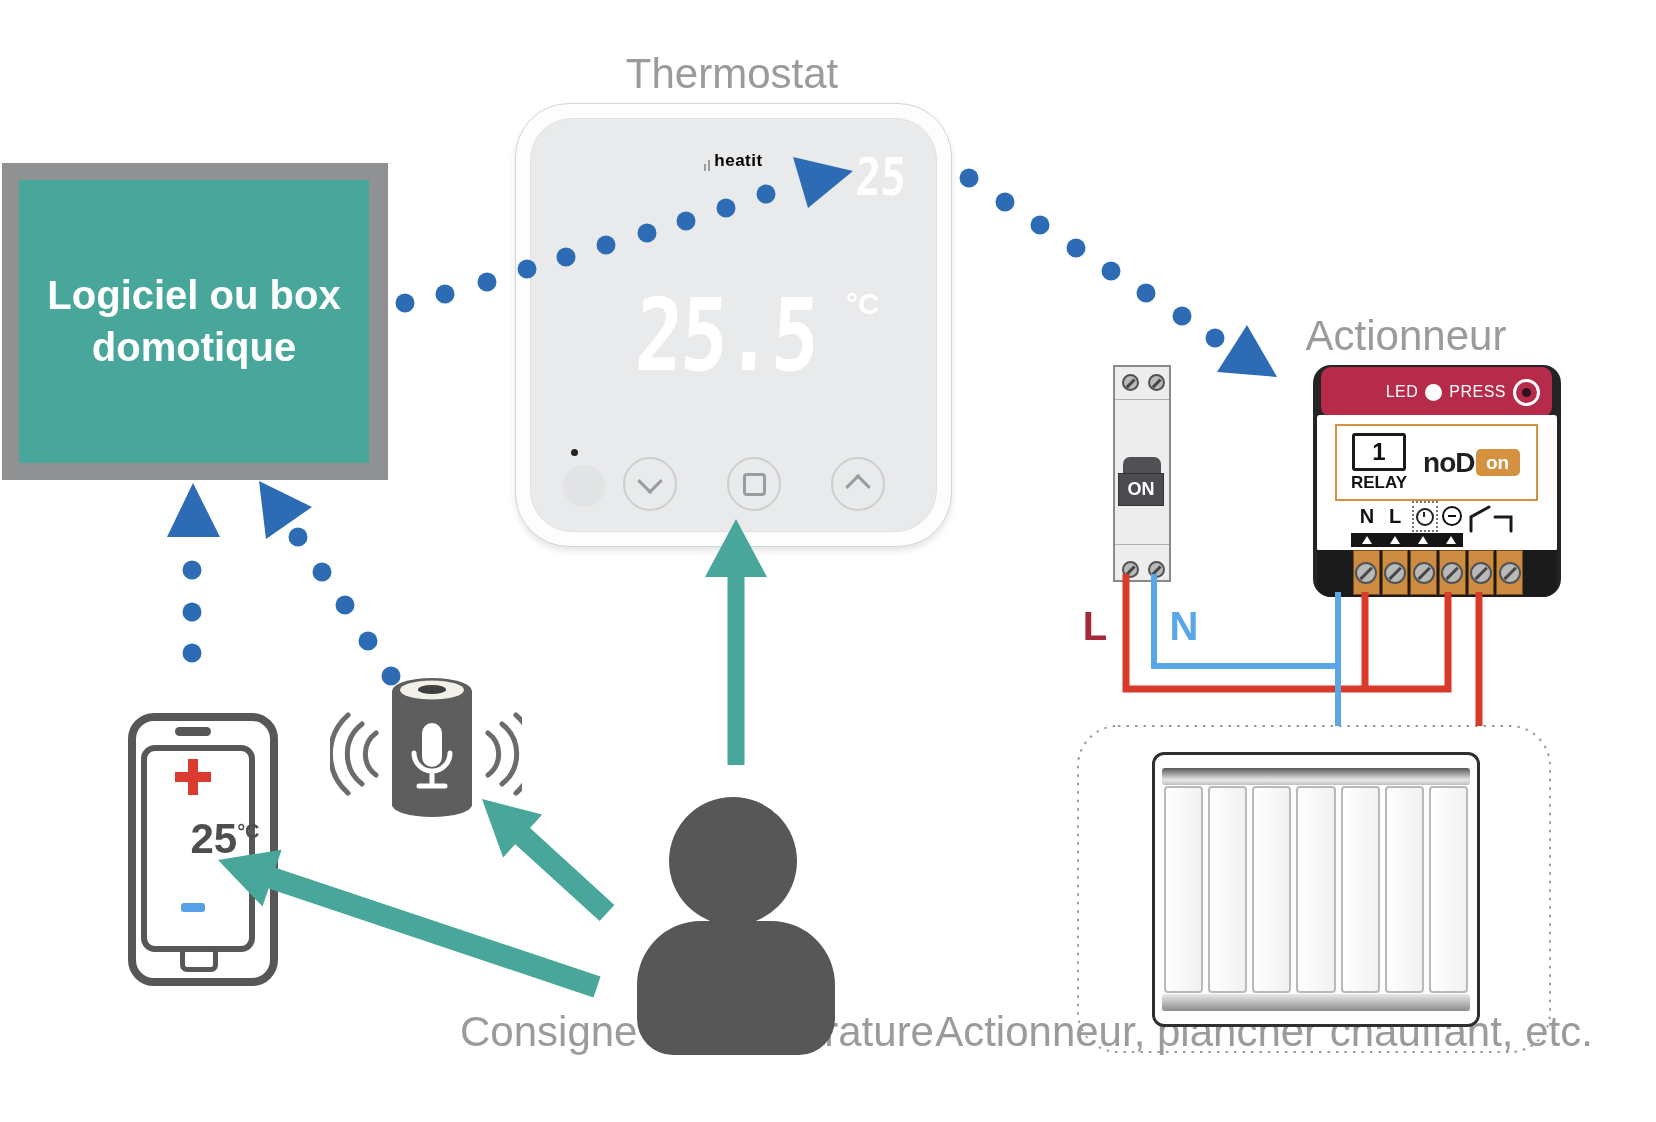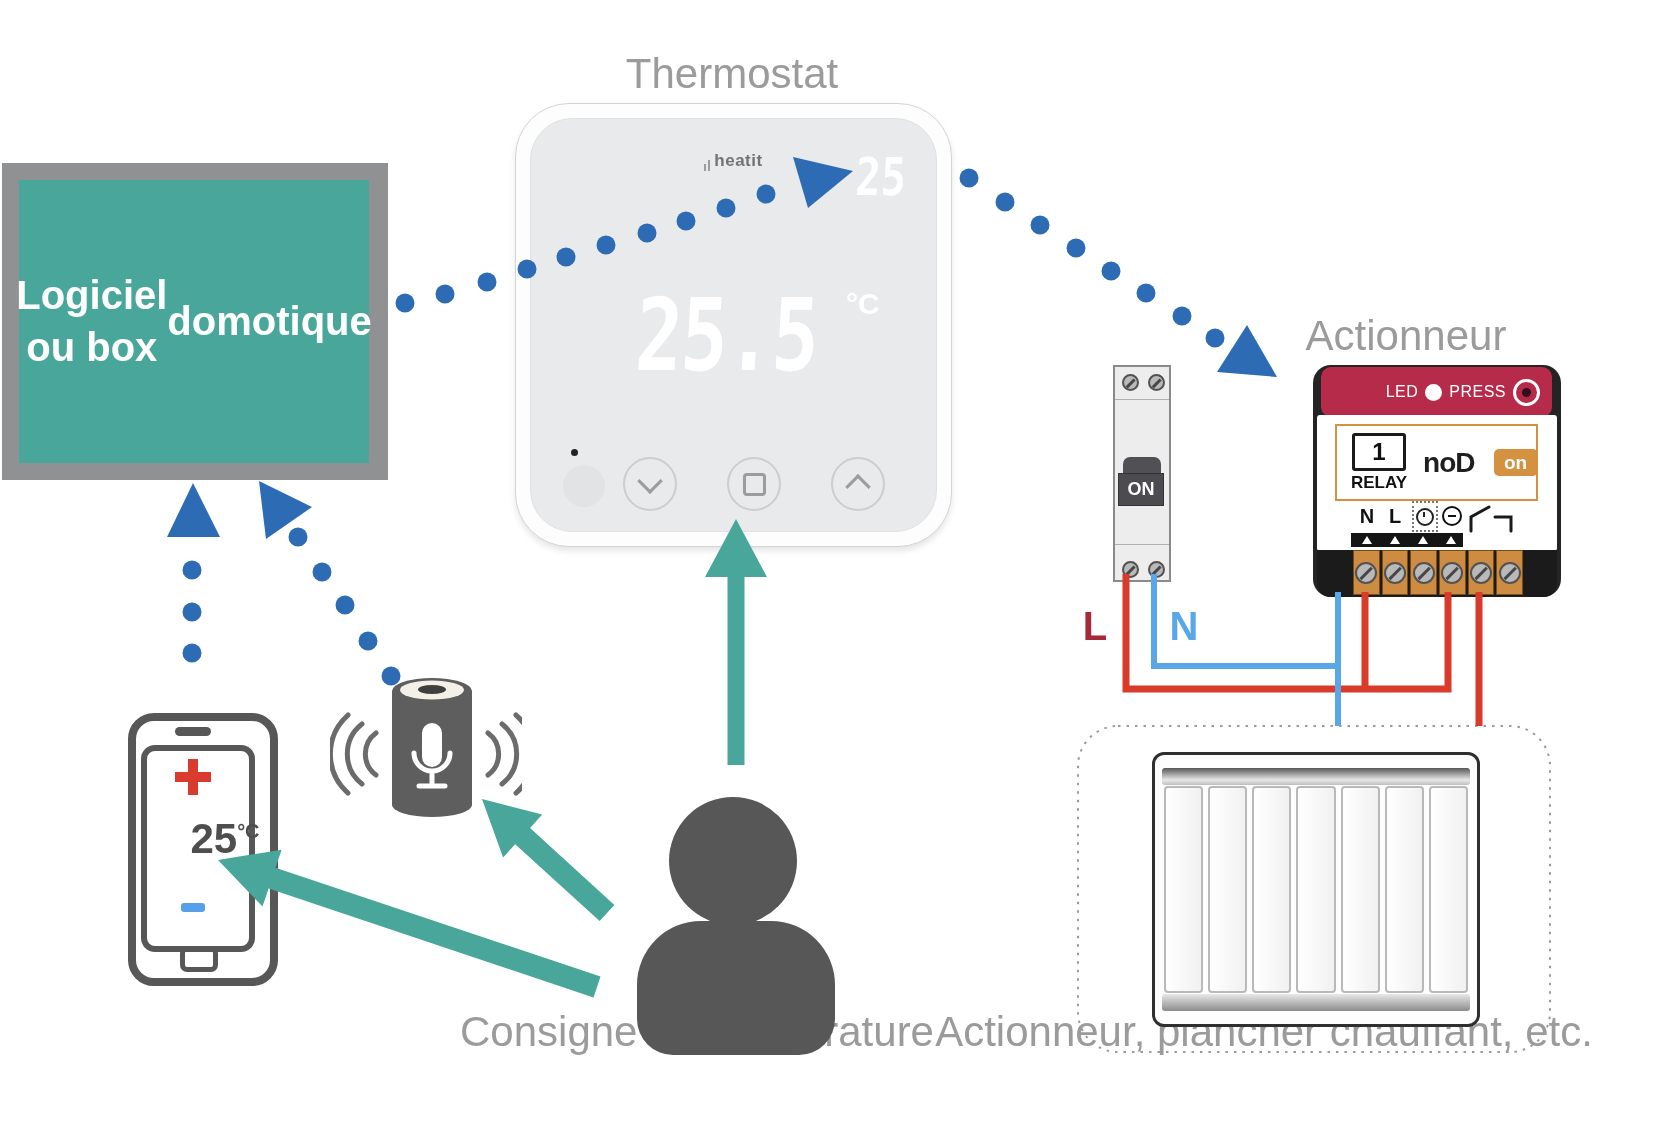--- a/index.html
+++ b/index.html
@@ -9,31 +9,31 @@
   :root{
     --teal:#48A79A; --dotblue:#2D6CB5; --wirered:#D93B2B; --wireblue:#5AA7E8;
     --labelred:#A6293A; --graytext:#9B9B9B; --dark:#575757;
   }
   .caption{color:var(--graytext);font-size:42px;line-height:1.12;text-align:center;
            transform:translateX(-50%);white-space:nowrap;}
 
   
   .soft-box{left:2px;top:163px;width:386px;height:317px;background:#8F9193;}
   .soft-box-inner{left:17px;top:17px;right:19px;bottom:17px;background:var(--teal);
-      display:flex;flex-direction:row;align-items:center;justify-content:center;}
+      display:flex;flex-direction:column;align-items:center;justify-content:center;}
   .soft-box-inner div{color:#fff;font-size:40px;font-weight:bold;line-height:1.28;text-align:center;}
 
   
   .thermo{left:515px;top:103px;width:435px;height:442px;background:#fdfdfd;
       border:1px solid #d2d5d6;border-radius:54px;box-shadow:0 4px 6px rgba(0,0,0,.10);}
   .thermo-face{left:14px;top:14px;right:14px;bottom:14px;background:#e9eaeb;
       border-radius:42px;border:1px solid #dfe1e2;}
   .brand{left:0;top:32px;width:100%;display:flex;justify-content:center;align-items:flex-end;gap:2px;}
   .brand .bar{width:2px;background:#9a9c9d;display:inline-block;}
-  .brand-txt{font-size:17px;font-weight:bold;color:#737373;letter-spacing:.5px;}
+  .brand-txt{font-size:17px;font-weight:bold;color:#000000;letter-spacing:.5px;}
   .seg{font-family:"DejaVu Sans Mono",monospace;font-weight:bold;color:#fff;}
   .setpoint{right:28px;top:28px;font-size:52px;transform:scaleX(.8) skewX(-4deg);transform-origin:right top;}
   .maintemp{left:108px;top:158px;font-size:100px;letter-spacing:-2px;
             transform:scaleX(.78) skewX(-4deg);transform-origin:left top;}
   .mainunit{left:315px;top:168px;font-size:30px;font-weight:bold;color:#fff;}
   .t-btn{width:50px;height:50px;border-radius:50%;border:2px solid #cbcdce;top:338px;
          display:flex;align-items:center;justify-content:center;background:transparent;}
   .chev{width:15px;height:15px;border-left:3px solid #9a9c9d;border-bottom:3px solid #9a9c9d;}
   .chev.down{transform:rotate(-45deg) translate(2px,-2px);}
   .chev.up{transform:rotate(135deg) translate(2px,-2px);}
@@ -59,21 +59,21 @@
   .led-dot{width:17px;height:17px;border-radius:50%;background:#fff;}
   .press-ring{width:21px;height:21px;border-radius:50%;border:3px solid #fff;display:flex;align-items:center;justify-content:center;}
   .press-ring i{width:9px;height:9px;border-radius:50%;background:#30101c;}
   .act-white{left:4px;top:50px;width:240px;height:136px;background:#fff;border-radius:3px;}
   .orange-box{left:18px;top:9px;width:203px;height:77px;border:2px solid #D4913F;
               display:flex;align-items:center;gap:16px;padding-left:14px;box-sizing:border-box;}
   .relay-col{display:flex;flex-direction:column;align-items:center;gap:2px;}
   .relay-1{width:48px;height:32px;border:3px solid #1a1a1a;border-radius:3px;display:flex;align-items:center;justify-content:center;
            font-size:24px;font-weight:bold;color:#111;}
   .relay-lbl{font-size:17px;font-weight:bold;color:#111;}
-  .nodon{display:flex;align-items:center;gap:19px;}
+  .nodon{display:flex;align-items:center;gap:1px;}
   .nodon .pre{font-size:28px;font-weight:bold;color:#1f1f1f;letter-spacing:-1px;}
   .nodon .chip{width:44px;height:27px;background:#D4913F;border-radius:5px;display:flex;align-items:center;justify-content:center;
                color:#fff;font-size:19px;font-weight:bold;}
   .tlabel{position:absolute;top:140px;transform:translateX(-50%);font-size:20px;font-weight:bold;color:#111;}
   .clockbox{left:99px;top:136px;width:22px;height:27px;border:2px dotted #777;display:flex;align-items:center;justify-content:center;}
   .clockface{width:14px;height:14px;border:2px solid #222;border-radius:50%;position:relative;}
   .clockface::after{content:'';position:absolute;left:5px;top:2px;width:2px;height:5px;background:#222;}
   .minuscirc{left:129px;top:141px;width:16px;height:16px;border:2.5px solid #111;border-radius:50%;
              display:flex;align-items:center;justify-content:center;}
   .minuscirc i{width:8px;height:2.5px;background:#111;}

